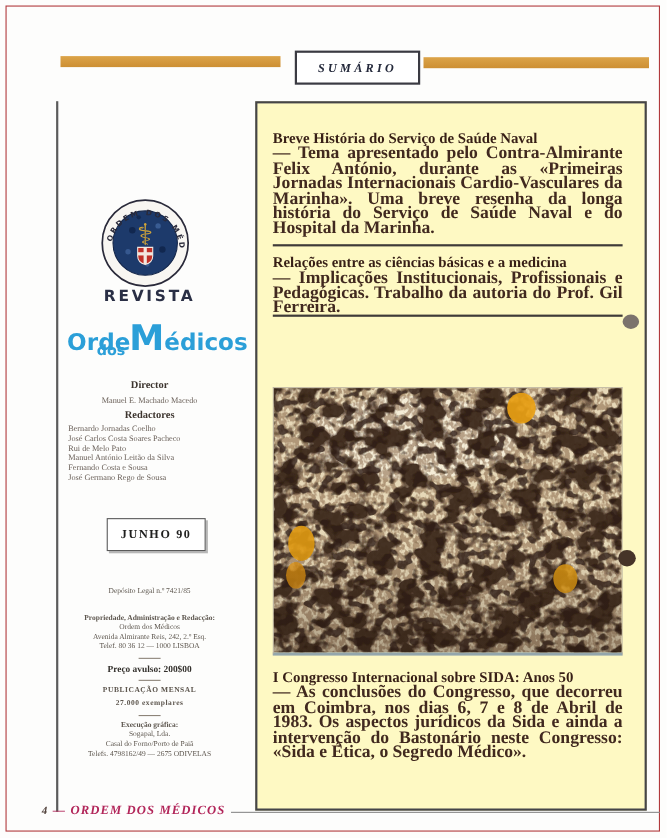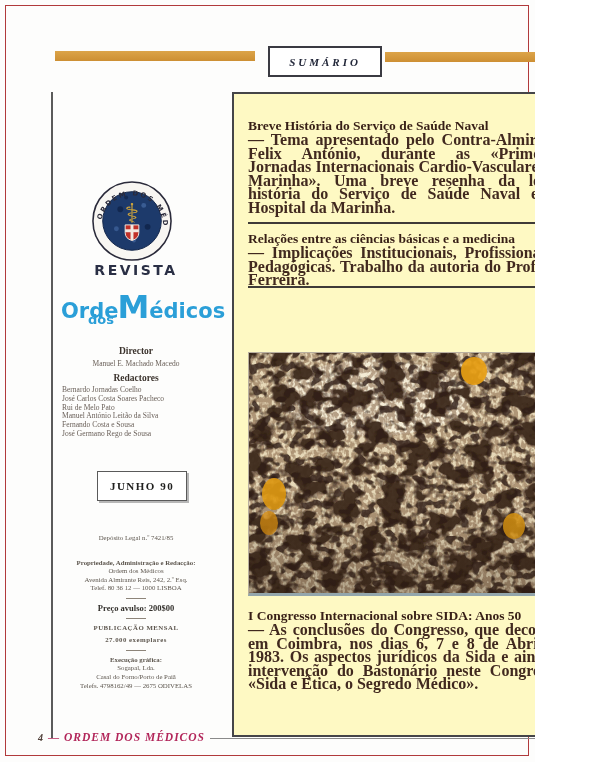--- a/index.html
+++ b/index.html
@@ -1,16 +1,16 @@
 <!DOCTYPE html>
 <html><head>
 <meta charset="utf-8">
 <style>
   html,body{margin:0;padding:0;background:#ffffff;}
-  .page{position:relative;width:535px;height:762px;background:#fdfdfc;overflow:hidden;
+  .page{position:relative;width:606px;height:762px;background:#fdfdfc;overflow:hidden;
         font-family:"Liberation Serif",serif;}
   .page-frame{position:absolute;left:5px;top:5px;right:6px;bottom:6px;border:1.6px solid #b13a3c;pointer-events:none;}
 
   
   .bar{position:absolute;height:10px;background:linear-gradient(180deg,#dca449,#cd8f33);}
   .bar-left{left:55px;top:51px;width:200px;}
   .bar-right{left:385px;top:52px;width:205px;}
   .sumario-box{position:absolute;left:268px;top:46px;width:110px;height:27px;border:2px solid #3a3a42;
         background:#fff;display:flex;align-items:center;justify-content:center;}
   .sumario-box span{font-size:11px;font-weight:bold;font-style:italic;letter-spacing:3px;color:#23283a;}

